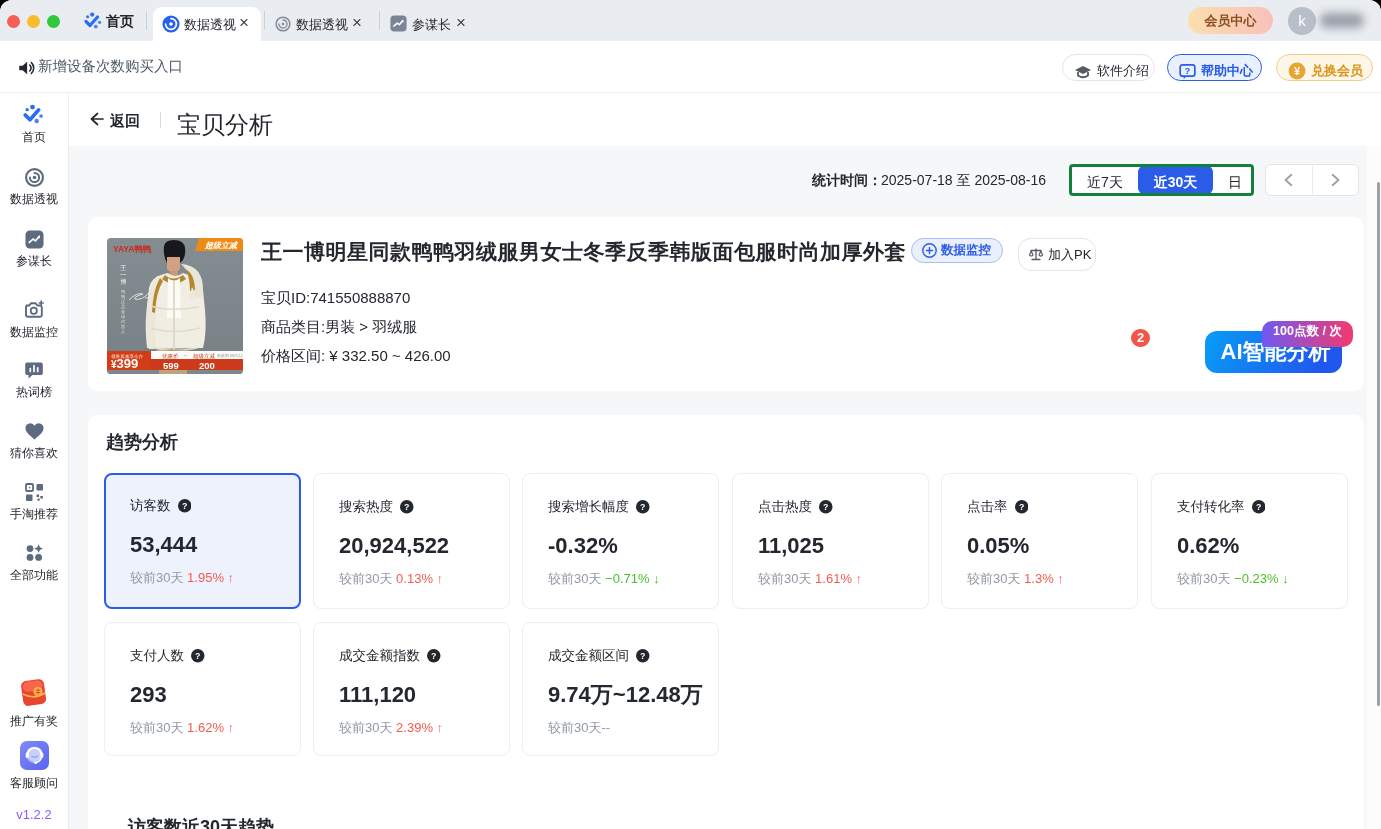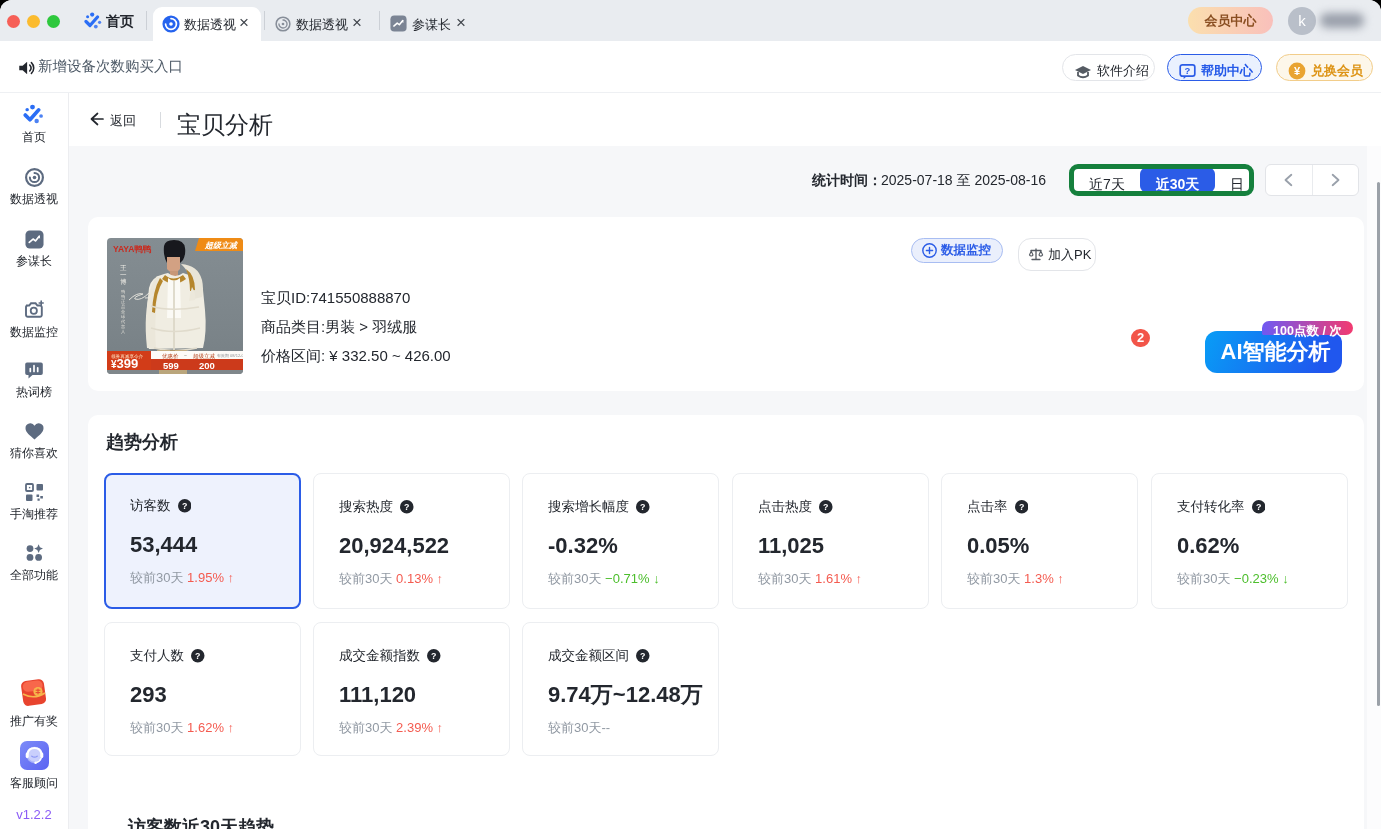--- a/index.html
+++ b/index.html
@@ -40,31 +40,31 @@
   .pill.help { left:1167px; width:95px; background:#eaf1fe; border:1.5px solid #2b5ce7; color:#2459e8; padding-left:11px; font-weight:700;}
   .pill.coin { left:1276px; width:97px; background:#fdf7ea; border:1px solid #f2cd8a; color:#dd9416; padding-left:11px; font-weight:700;}
   
   .sidebar { position:absolute; left:0; top:93px; width:69px; height:736px; background:#fff;
     border-right:1px solid #ecedf0; }
   .sitem { position:absolute; left:0; width:68px; text-align:center; }
   .sitem .slabel { display:block; font-size:12px; line-height:12px; color:#23272e; margin-top:2px; letter-spacing:0; }
   
   .pagehead { position:absolute; left:69px; top:93px; width:1312px; height:53px; background:#fff; }
   .backarrow { position:absolute; left:88px; top:111px; }
-  .backtext { position:absolute; left:110px; top:112px; font-size:13px; font-weight:400; color:#23272e; }
+  .backtext { position:absolute; left:110px; top:112px; font-size:15px; font-weight:700; color:#23272e; }
   .phsep { position:absolute; left:160px; top:112px; width:1px; height:16px; background:#d8dbdf; }
   .phtitle { position:absolute; left:177px; top:109px; font-size:24px; font-weight:500; color:#23272e; }
   
   .content { position:absolute; left:69px; top:146px; width:1298px; height:683px; background:#f6f7f9; }
   .scrolltrack { position:absolute; left:1367px; top:146px; width:14px; height:683px; background:#fcfcfd; }
   .scrollthumb { position:absolute; left:1377px; top:182px; width:3px; height:524px; background:#9ba1a8; border-radius:2px; }
   .stattime { position:absolute; left:812px; top:172px; font-size:14px; font-weight:700; color:#23272e; }
   .statdates { position:absolute; left:881px; top:172px; font-size:14px; color:#23272e; font-weight:400; }
   .btngroup { position:absolute; left:1069px; top:164px; width:185px; height:32px; background:#fff;
-    border:5px solid #15803d; border-radius:9px; display:flex; overflow:hidden; }
+    border:3px solid #15803d; border-radius:4px; display:flex; overflow:hidden; }
   .btngroup .seg { flex:none; font-size:14px; color:#23272e; text-align:center; line-height:30px; }
   .seg7 { width:66px; } .seg30 { width:75px; background:#2b5ce7; color:#fff !important; font-weight:700; border-radius:6px; line-height:32px !important; margin:-1px 0; }
   .segd { width:44px; }
   .arrowgroup { position:absolute; left:1265px; top:164px; width:94px; height:32px; background:#fff;
     border:1px solid #e2e4e8; border-radius:6px; display:flex; }
   .arrowgroup .ab { flex:1; display:flex; align-items:center; justify-content:center; }
   .arrowgroup .ab:first-child { border-right:1px solid #e9ebee; }
   
   .prodcard { position:absolute; left:88px; top:217px; width:1276px; height:174px; background:#fff; border-radius:10px; }
   .prodimg { position:absolute; left:19px; top:21px; width:136px; height:136px; border-radius:4px; overflow:hidden; }
@@ -83,21 +83,21 @@
     background:linear-gradient(100deg,#fcdda6 0%,#f8b9a8 100%);
     color:#5b3012; font-size:25px; font-weight:700; font-style:italic;
     text-align:center; line-height:41px; letter-spacing:1px; }
   .pkbadge { position:absolute; left:1041px; top:110px; width:23px; height:22px; border-radius:11px;
     background:#f25549; border:2px solid #fff; color:#fff; font-size:13px; font-weight:700;
     text-align:center; line-height:18px; font-style:normal; }
   .aibtn { position:absolute; left:1117px; top:114px; width:137px; height:42px; border-radius:12px;
     background:linear-gradient(115deg,#089df6 0%,#2057ee 85%);
     color:#fff; display:flex; align-items:center; justify-content:center; }
   .aibtn .aitxt { font-size:22px; font-weight:800; margin-left:4px; }
-  .aibadge { position:absolute; left:1174px; top:104px; width:91px; height:14px;
+  .aibadge { position:absolute; left:1174px; top:104px; width:91px; height:26px;
     border-radius:10px 10px 10px 2px;
     background:linear-gradient(90deg,#6f59f2,#f23a70);
     color:#fff; font-size:12.5px; font-weight:700; text-align:center; line-height:21px; }
   
   .trendcard { position:absolute; left:88px; top:415px; width:1276px; height:414px; background:#fff; border-radius:10px 10px 0 0; }
   .trendtitle { position:absolute; left:18px; top:15px; font-size:18px; font-weight:700; color:#23272e; }
   .mcard { position:absolute; width:197px; height:136px; background:#fff; border:1px solid #eceef1; border-radius:8px; }
   .mcard.sel { background:#eef2fd; border:2px solid #2b5ce7; }
   .mlabel { position:absolute; left:25px; top:24px; font-size:13.5px; font-weight:500; color:#23272e; display:flex; align-items:center;}
   .mlabel svg { width:13.5px; height:13.5px; margin-left:7px; }
@@ -384,20 +384,21 @@
         <text x="55" y="119.5" font-size="5.5" fill="#b5451f">优惠价</text>
         <text x="77" y="119" font-size="5" fill="#9a9e8f">~</text>
         <text x="86" y="119.5" font-size="5.5" fill="#b5451f">超级立减</text>
         <text x="110" y="119" font-size="4" fill="#8f9296">有效期 08/12-08/17</text>
         <text x="56" y="130.5" font-size="9.5" font-weight="bold" fill="#fff">599</text>
         <text x="92" y="130.5" font-size="9.5" font-weight="bold" fill="#fff">200</text>
         <rect x="0" y="132" width="136" height="4" fill="#7f878b"></rect>
         <rect x="52" y="132" width="28" height="4" fill="#baa67c"></rect>
       </svg>
     </div>
+    <div class="ptitle">王一博明星同款鸭鸭羽绒服男女士冬季反季韩版面包服时尚加厚外套</div>
     <div class="monpill">
       <svg width="15" height="15" viewBox="0 0 15 15">
           <circle cx="7.5" cy="7.5" r="6.7" fill="none" stroke="#2b5ce7" stroke-width="1.4"></circle>
           <path d="M7.5 4.4 V10.6 M4.4 7.5 H10.6" stroke="#2b5ce7" stroke-width="1.4" stroke-linecap="round"></path>
         </svg>
       数据监控</div>
     <div class="pkpill">
       <svg width="16" height="15" viewBox="0 0 16 15">
           <path d="M8 2 V12 M4 12.5 H12 M3 3.5 H13" stroke="#555b63" stroke-width="1.3" stroke-linecap="round"></path>
           <path d="M3.2 4 L1.5 8 A2 2 0 0 0 5 8 Z M12.8 4 L11 8 A2 2 0 0 0 14.6 8 Z" fill="none" stroke="#555b63" stroke-width="1.1"></path>

